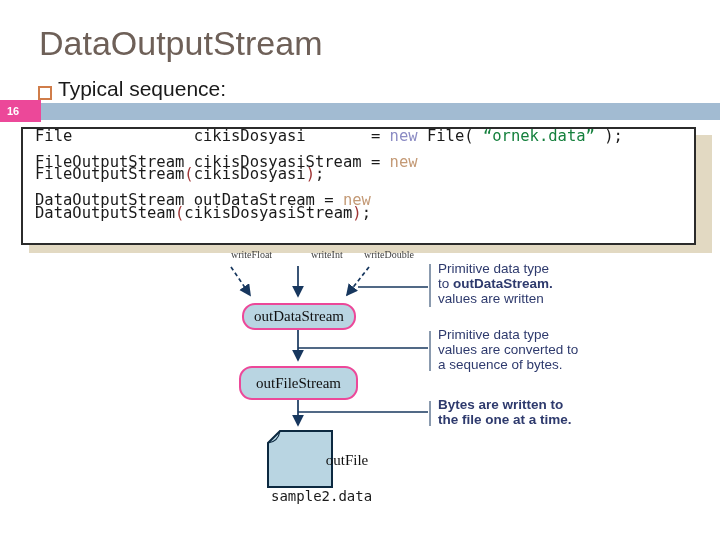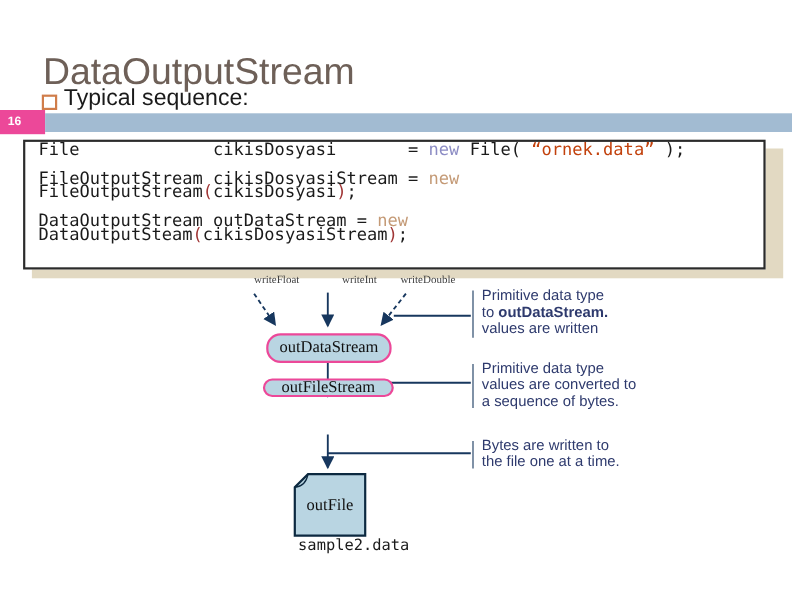--- a/index.html
+++ b/index.html
@@ -5,21 +5,21 @@
   html,body{margin:0;padding:0;}
   body{
     width:720px;height:540px;position:relative;overflow:hidden;
     background:#ffffff;font-family:"Liberation Sans",sans-serif;
   }
   .abs{position:absolute;}
 
   
   .slide-title{
     left:39px;top:24px;font-size:34px;letter-spacing:0;
-    color:#6e6058;font-weight:400;margin-top:22px;
+    color:#6e6058;font-weight:400;
   }
   .bullet-square{
     left:38px;top:86px;width:10px;height:10px;
     border:2px solid #d4release;border:2px solid #d07d4a;background:transparent;
   }
   .bullet-text{left:58px;top:77px;font-size:21px;color:#1a1a1a;}
 
   
   .page-num{
     left:0;top:100px;width:41px;height:22px;background:#ec4899;
@@ -34,35 +34,35 @@
     left:21px;top:127px;width:675px;height:118px;background:#ffffff;
     border:2px solid #2b2b2b;box-sizing:border-box;
   }
   pre.code{
     position:absolute;left:35px;top:130px;margin:0;
     font-family:"DejaVu Sans Mono","Liberation Mono",monospace;
     font-size:15.5px;line-height:12.8px;color:#1a1a1a;
   }
   pre.code .kw1{color:#8c8cc4;}
   pre.code .kw2{color:#c49a76;}
-  pre.code .str{color:#c2410c;}
+  pre.code .str{color:#15803d;}
   pre.code .par{color:#a03535;}
 
   
   .method-label{font-family:"Liberation Serif","DejaVu Serif",serif;font-size:10px;color:#404040;margin-left:39px;}
   .node{
     background:#b9d5e2;border:2px solid #ec4899;border-radius:13px;
     box-sizing:border-box;display:flex;align-items:center;justify-content:center;
     font-family:"Liberation Serif","DejaVu Serif",serif;font-size:15px;color:#101010;
   }
   .node-outdata{left:242px;top:303px;width:114px;height:27px;}
-  .node-outfile-stream{left:239px;top:344px;width:119px;height:17px;}
+  .node-outfile-stream{left:239px;top:366px;width:119px;height:34px;}
   .doc-label{
     left:268px;top:452px;width:64px;text-align:center;
-    font-family:"Liberation Serif","DejaVu Serif",serif;font-size:15px;color:#101010;
+    font-family:"Liberation Serif","DejaVu Serif",serif;font-size:15px;color:#101010;padding-left:47px;
   }
   .file-caption{
     left:247px;top:488px;
     font-family:"DejaVu Sans Mono","Liberation Mono",monospace;
     font-size:14px;color:#1a1a1a;margin-left:24px;
   }
   .ann{
     left:438px;width:140px;font-size:13.5px;line-height:15px;
     color:#2e3a6d;
   }
@@ -132,16 +132,16 @@
 <div class="abs ann" style="top:261px;">
   <div>Primitive data type</div>
   <div><span>to </span><b>outDataStream.</b></div>
   <div>values are written</div>
 </div>
 <div class="abs ann" style="top:327px;width:150px;">
   <div>Primitive data type</div>
   <div>values are converted to</div>
   <div>a sequence of bytes.</div>
 </div>
-<div class="abs ann" style="top:397px;width:150px;">
+<div class="abs ann" style="top:397px;width:150px;font-weight:bold;">
   <div>Bytes are written to</div>
   <div>the file one at a time.</div>
 </div>
 
 </body></html>

